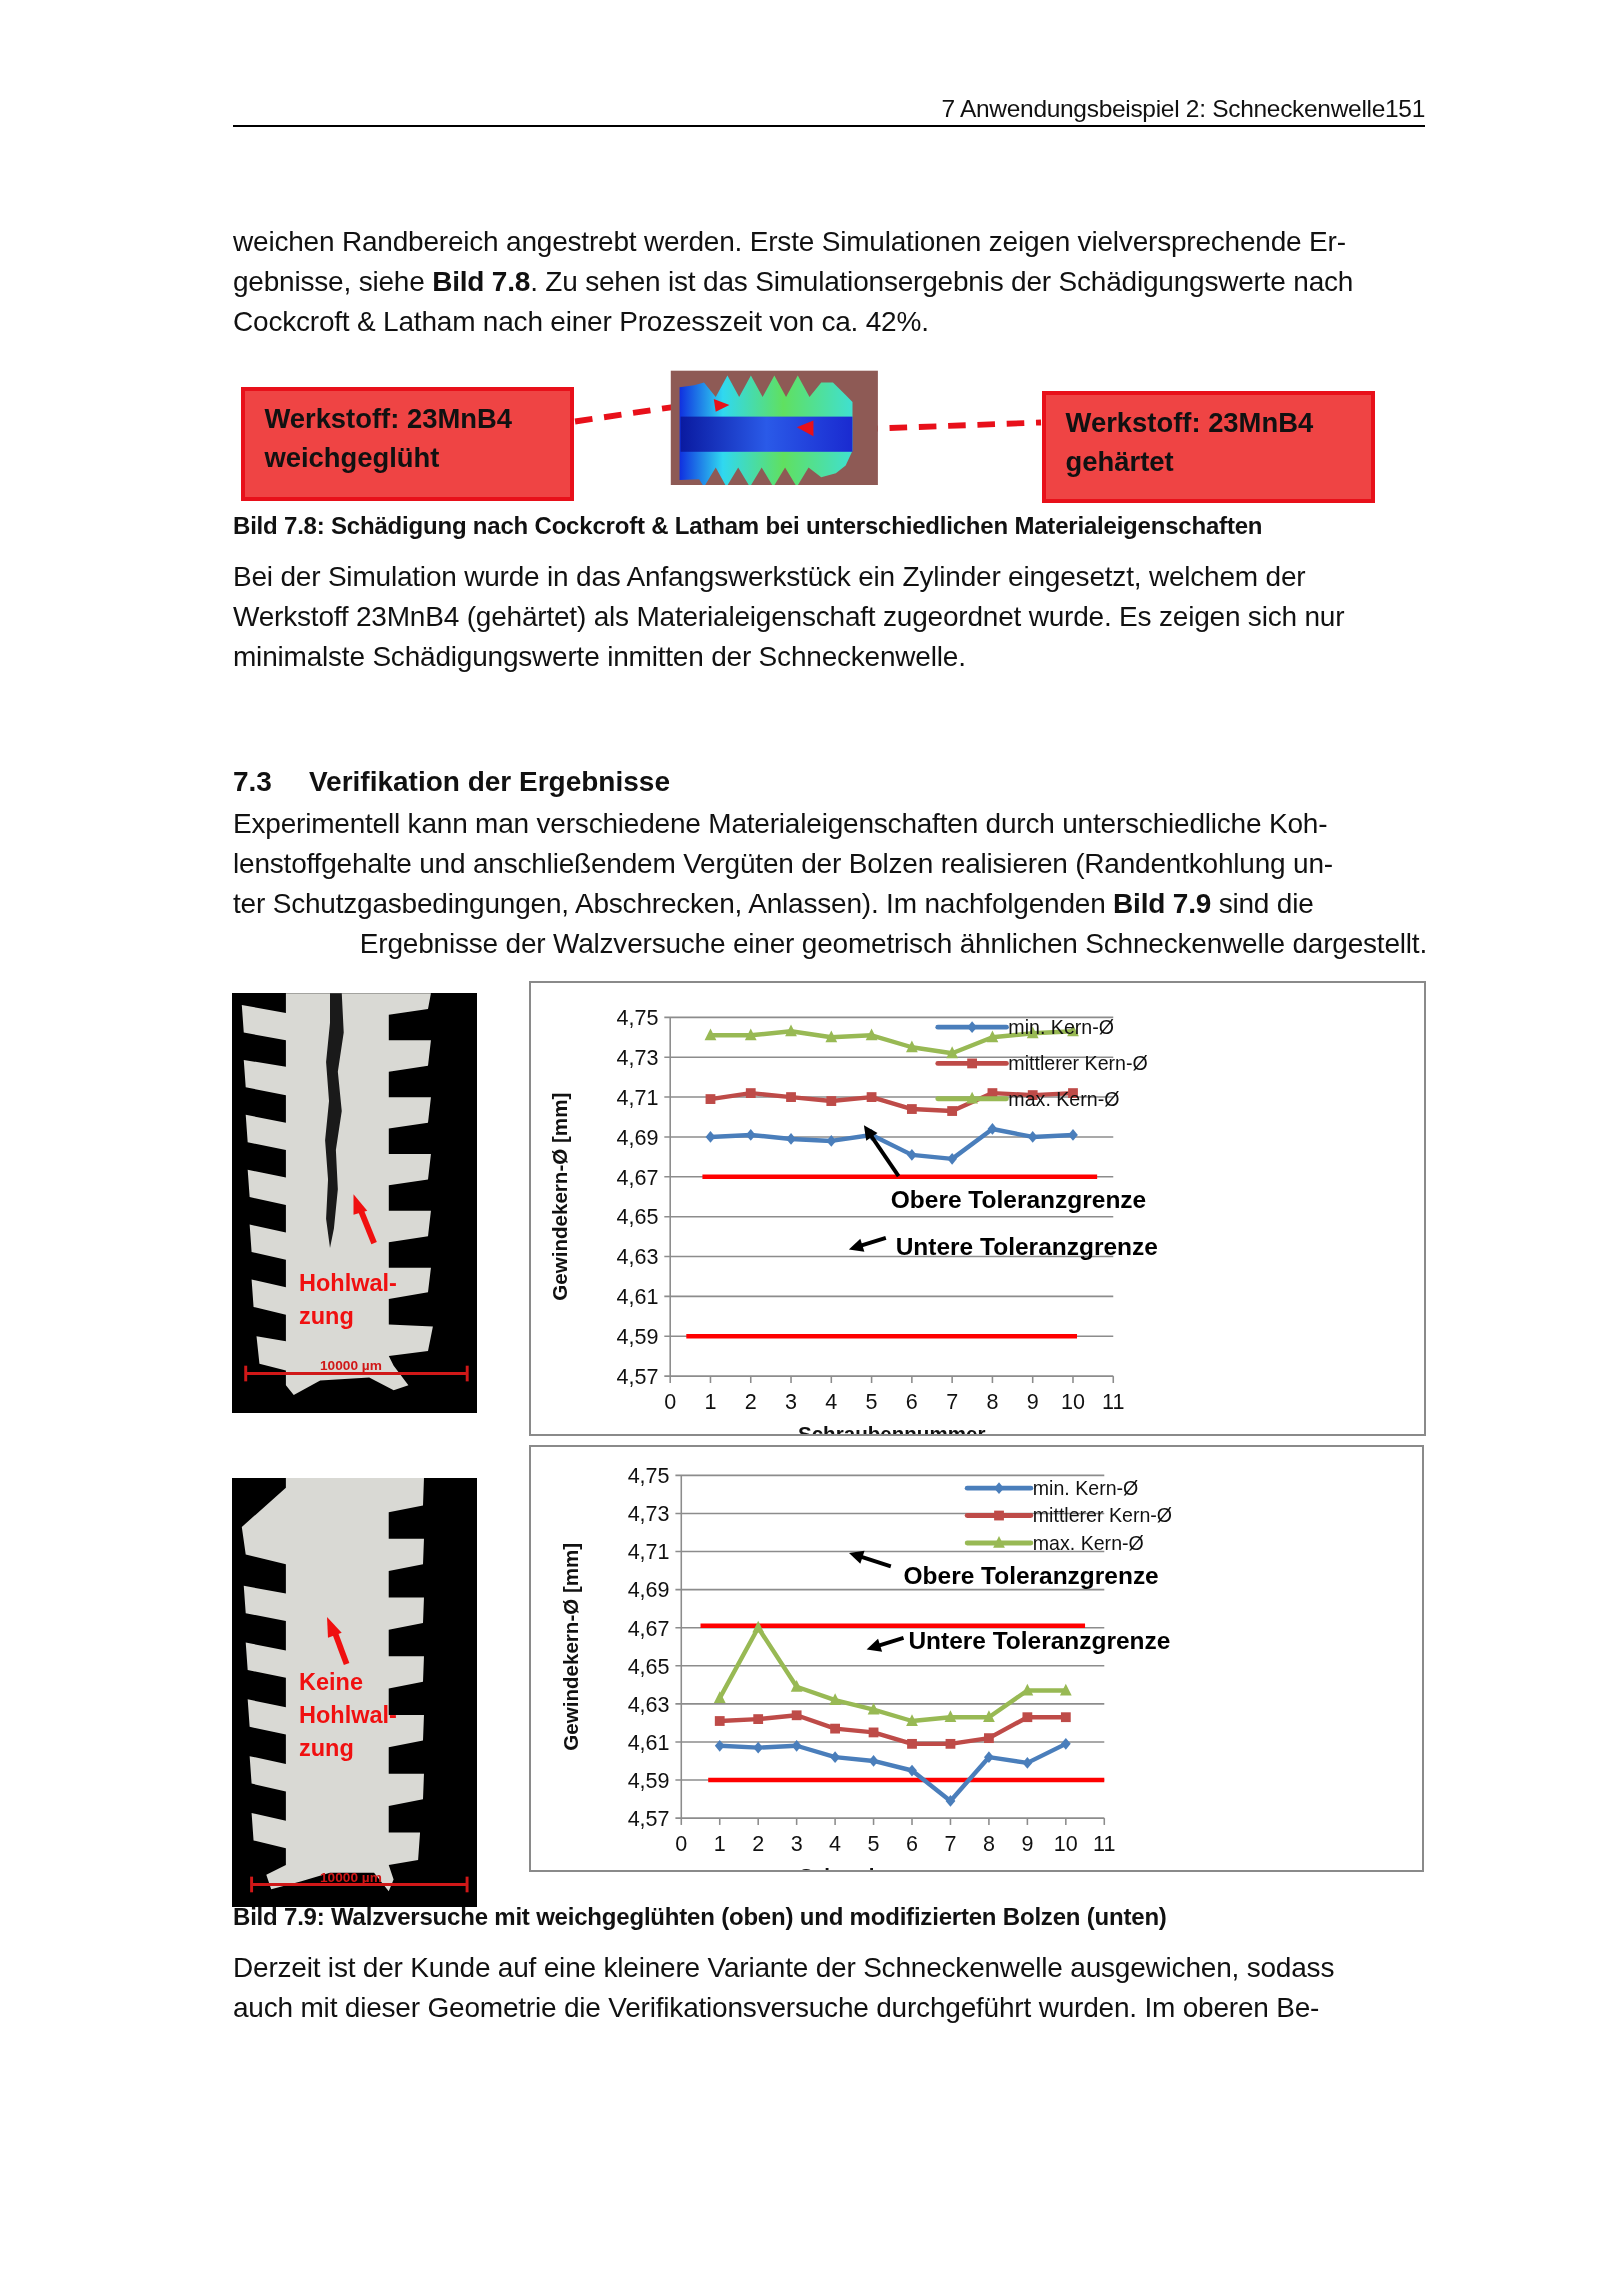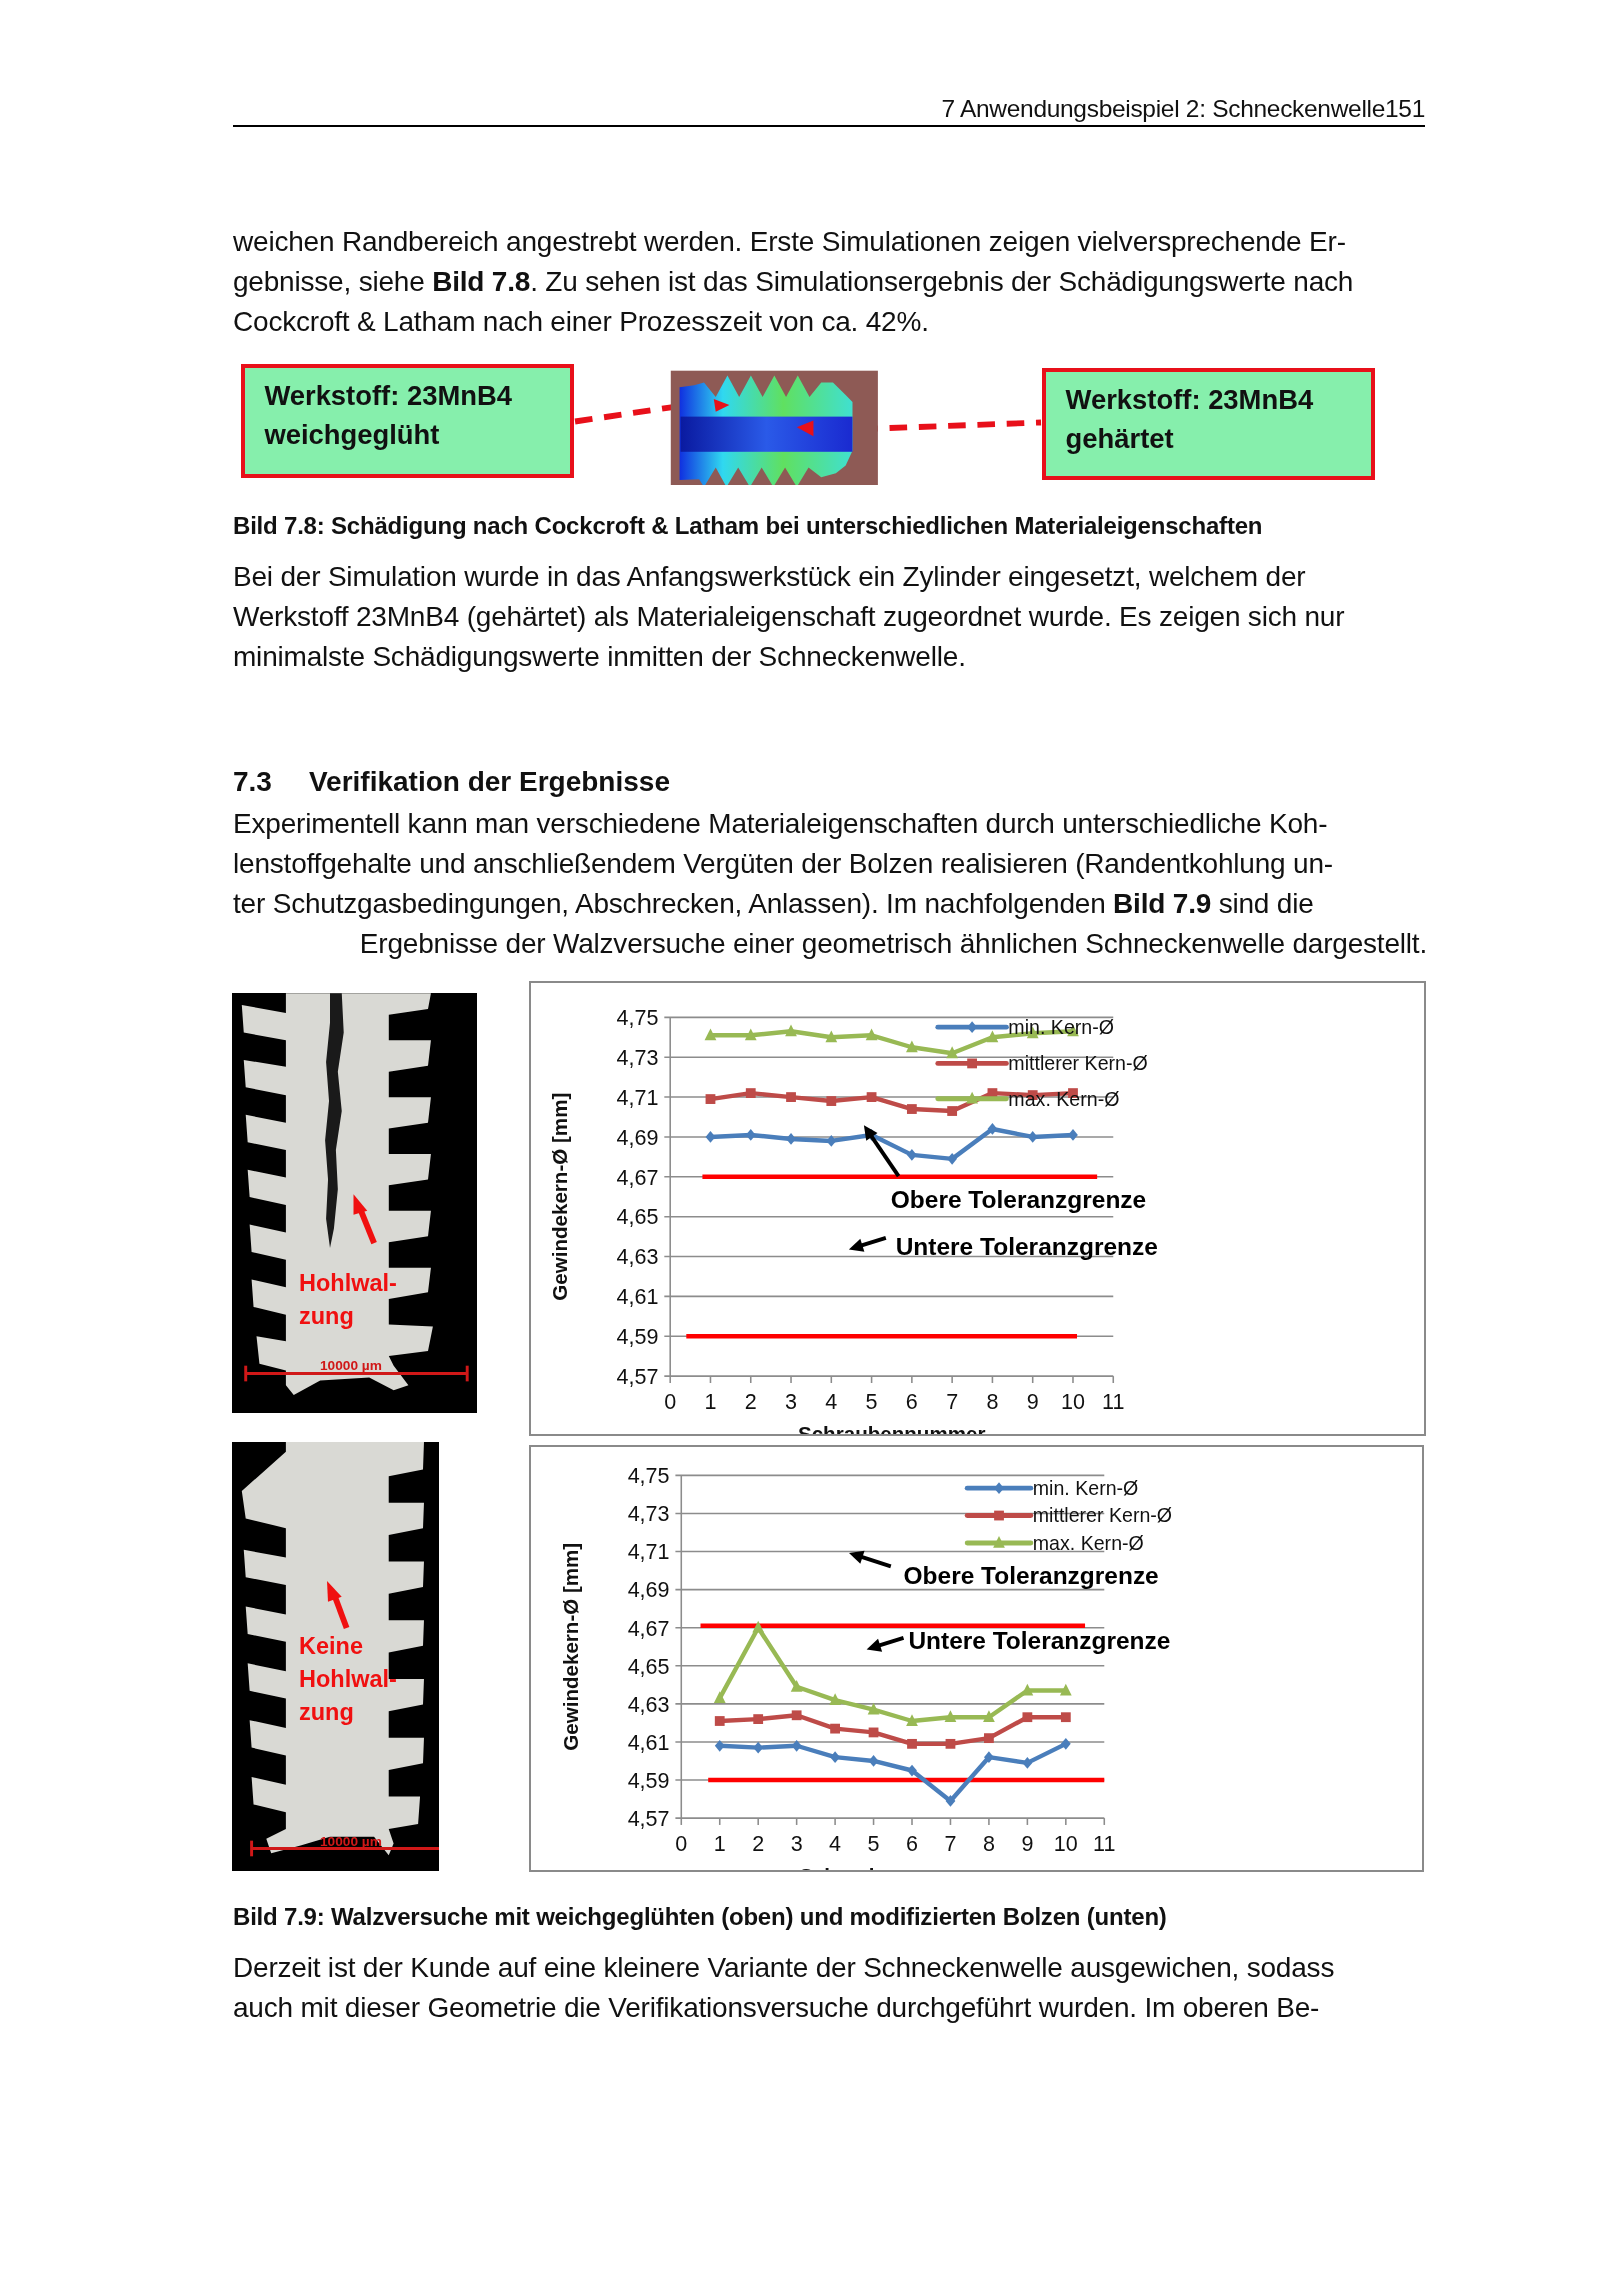--- a/index.html
+++ b/index.html
@@ -2,21 +2,21 @@
 <html><head>
 <meta charset="utf-8">
 <style>
   html, body { margin:0; padding:0; background:#ffffff; }
   body { width:1621px; height:2293px; position:relative; overflow:hidden; font-family:"Liberation Sans", sans-serif; color:#111; }
   .abs { position:absolute; }
   .header { left:233px; top:94px; width:1192px; height:31px; border-bottom:2.9px solid #000; font-size:24.5px; display:flex; justify-content:flex-end; align-items:flex-end; }
   .header span { letter-spacing:-0.3px; padding-bottom:2px; }
   .para { left:233px; width:1194px; font-size:28px; line-height:40px; text-align:justify; letter-spacing:-0.2px; }
   .para b { font-weight:bold; }
-  .redbox { border:4.9px solid #e8101a; background:#86efac; font-weight:bold; font-size:27.4px; line-height:39px; box-sizing:border-box; padding:7.8px 19.6px; }
+  .redbox { border:4.9px solid #e8101a; background:#ef4444; font-weight:bold; font-size:27.4px; line-height:39px; box-sizing:border-box; padding:7.8px 19.6px;margin-top:23px; }
   .caption { left:233px; font-weight:bold; font-size:24px; letter-spacing:-0.2px; }
   .heading { left:233px; font-weight:bold; font-size:28px; }
   .frame { border:2px solid #8a8a8a; background:#fff; box-sizing:border-box; }
   .photo { background:#000000; overflow:hidden; }
   svg text { font-family:"Liberation Sans", sans-serif; }
 </style>
 </head>
 <body>
 
 <div class="abs header">
@@ -94,21 +94,21 @@
     <line x1="14" y1="380" x2="14" y2="396" stroke="#d01818" stroke-width="3"></line>
     <line x1="240" y1="380" x2="240" y2="396" stroke="#d01818" stroke-width="3"></line>
   </svg>
   <div class="abs" style="left:67px; top:274px; color:#f01010; font-weight:bold; font-size:23.5px; line-height:33px;">
     <div>Hohlwal-</div>
     <div>zung</div>
   </div>
   <div class="abs" style="left:88px; top:365px; color:#d01818; font-weight:bold; font-size:13.7px;">10000 µm</div>
 </div>
 
-<div class="abs photo" style="left:232px; top:1442px; width:207px; height:429px;">
+<div class="abs photo" style="left:232px; top:1478px; width:245px; height:429px;">
   <svg width="239" height="429" viewBox="0 0 244 438">
     <path d="M55 0 L55 10 L10 50 L14 78 L55 88 L55 118 L12 110 L14 138 L55 146 L55 176 L14 168 L16 196 L55 204 L55 234 L16 226 L18 254 L55 262 L55 292 L18 284 L20 312 L55 320 L55 350 L20 342 L22 370 L55 378 L55 395 L35 405 L40 420 L70 412 L100 403 L145 403 L160 422 L165 410 L160 395 L190 390 L192 362 L160 362 L160 335 L195 328 L196 302 L160 302 L160 275 L195 268 L196 242 L160 242 L160 215 L195 208 L196 182 L160 182 L160 155 L195 148 L196 122 L160 122 L160 95 L195 88 L196 62 L160 62 L160 35 L195 28 L196 0 Z" fill="#d9d9d4"></path>
     <line x1="117" y1="190" x2="104" y2="155" stroke="#f01010" stroke-width="6"></line>
     <polygon points="97,142 112,158 98,163" fill="#f01010"></polygon>
     <line x1="20" y1="415" x2="240" y2="415" stroke="#d01818" stroke-width="3"></line>
     <line x1="20" y1="407" x2="20" y2="423" stroke="#d01818" stroke-width="3"></line>
     <line x1="240" y1="407" x2="240" y2="423" stroke="#d01818" stroke-width="3"></line>
   </svg>
   <div class="abs" style="left:67px; top:188px; color:#f01010; font-weight:bold; font-size:23.5px; line-height:33px;">
     <div>Keine</div>

